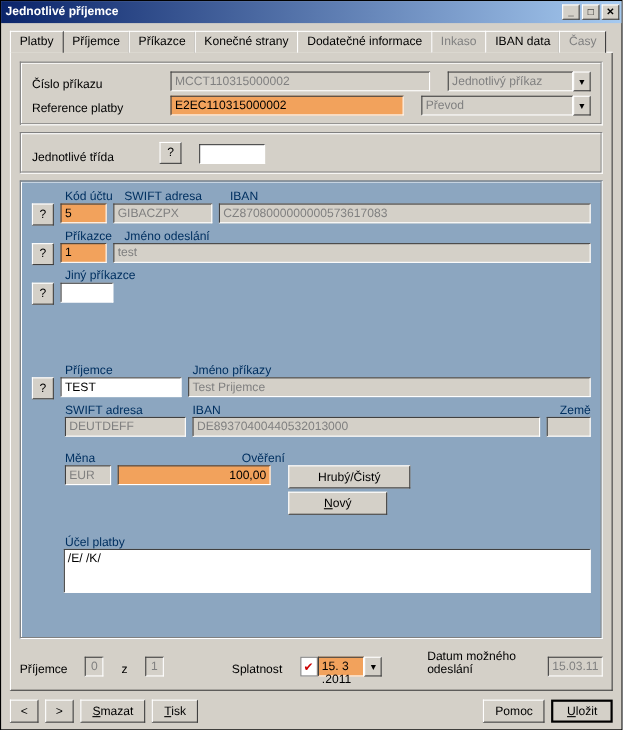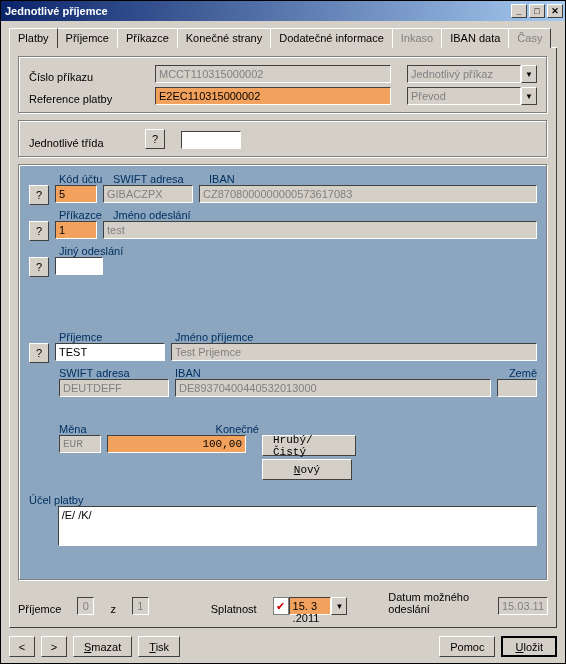--- a/index.html
+++ b/index.html
@@ -146,21 +146,21 @@
           <span class="lbl" style="width:110px;">Číslo příkazu</span>
           <div class="fakeinput readonly" style="flex:1;">MCCT110315000002</div>
           <div class="combo" style="width:130px;">
             <div class="fakeinput readonly">Jednotlivý příkaz</div>
             <div class="cbtn">▼</div>
           </div>
         </div>
         <div class="row" style="margin-bottom:0;">
           <span class="lbl" style="width:110px;">Reference platby</span>
           <input class="text orange" style="flex: 1 1 0%;" value="E2EC110315000002">
-          <div class="combo" style="width:130px;">
+          <div class="combo" style="width:154px;">
             <div class="fakeinput readonly">Převod</div>
             <div class="cbtn">▼</div>
           </div>
         </div>
       </div>
 
       <div class="groupbox">
         <div class="row" style="margin:0;">
           <span class="lbl" style="width:100px;">Jednotlivé třída</span>
           <div class="qbtn">?</div>
@@ -189,77 +189,77 @@
           <div style="flex:1;"><span class="lbl blue">Jméno odeslání</span></div>
         </div>
         <div style="display:flex; gap:6px; margin-bottom:4px;">
           <div class="qbtn">?</div>
           <div class="small-orange-box">1</div>
           <div class="fakeinput readonly" style="flex:1;">test</div>
         </div>
 
         <div style="display:flex; gap:6px;">
           <div style="width:24px;"></div>
-          <div><span class="lbl blue">Jiný odeslání</span></div>
+          <div><span class="lbl blue">Jiný příkazce</span></div>
         </div>
         <div style="display:flex; gap:6px; margin-bottom:4px;">
           <div class="qbtn">?</div>
           <input class="text" style="width: 48px;" value="">
         </div>
 
         <div style="height:50px;"></div>
 
         <div style="display:flex; gap:6px;">
           <div style="width:24px;"></div>
           <div style="width:110px;"><span class="lbl blue">Příjemce</span></div>
-          <div style="flex:1;"><span class="lbl blue">Jméno příjemce</span></div>
+          <div style="flex:1;"><span class="lbl blue">Jméno příkazy</span></div>
         </div>
         <div style="display:flex; gap:6px; margin-bottom:4px;">
           <div class="qbtn">?</div>
           <input class="text" style="width: 110px;" value="TEST">
           <div class="fakeinput readonly" style="flex:1;">Test Prijemce</div>
         </div>
 
         <div style="display:flex; gap:6px;">
           <div style="width:24px;"></div>
           <div style="width:110px;"><span class="lbl blue">SWIFT adresa</span></div>
           <div style="flex:1;"><span class="lbl blue">IBAN</span></div>
           <div style="width:40px; text-align:right;"><span class="lbl blue">Země</span></div>
         </div>
-        <div style="display:flex; gap:6px; margin-bottom:12px;">
+        <div style="display:flex; gap:6px; margin-bottom:0;">
           <div style="width:24px;"></div>
           <div class="fakeinput readonly" style="width:110px;">DEUTDEFF</div>
           <div class="fakeinput readonly" style="flex:1;">DE89370400440532013000</div>
           <div class="fakeinput readonly" style="width:40px;"></div>
         </div>
 
         <div style="height:14px;"></div>
 
         <div style="display:flex; gap:6px;">
           <div style="width:24px;"></div>
           <div style="width:42px;"><span class="lbl blue">Měna</span></div>
-          <div style="width:152px; text-align:right;"><span class="lbl blue">Konečné</span></div>
-        </div>
-        <div style="display:flex; gap:6px; margin-bottom:0; align-items:flex-start;font-family:Liberation Mono, monospace;">
+          <div style="width:152px; text-align:right;"><span class="lbl blue">Ověření</span></div>
+        </div>
+        <div style="display:flex; gap:6px; margin-bottom:11px; align-items:flex-start;">
           <div style="width:24px;"></div>
           <div class="fakeinput readonly" style="width:42px;">EUR</div>
           <input class="text orange" style="width: 139px; text-align: right;" value="100,00">
           <div style="display:flex; flex-direction:column; gap:3px; margin-left:10px;">
-            <div class="btn" style="width:94px;">
+            <div class="btn" style="width:111px;">
                 <span>Hrubý/Čistý</span>
               </div>
             <div class="btn" style="width:90px;">
                 <span><span class="underline-accel">N</span>ový</span>
               </div>
           </div>
         </div>
 
         <div style="height:8px;"></div>
 
-        <div style="display:flex; gap:6px;flex-direction:column;">
+        <div style="display:flex; gap:6px;">
           <div style="width:24px;"></div>
           <div><span class="lbl blue">Účel platby</span></div>
         </div>
         <div style="display:flex; gap:6px;">
           <div style="width:24px;"></div>
           <textarea style="">/E/ /K/</textarea>
         </div>
 
       </div>
 

